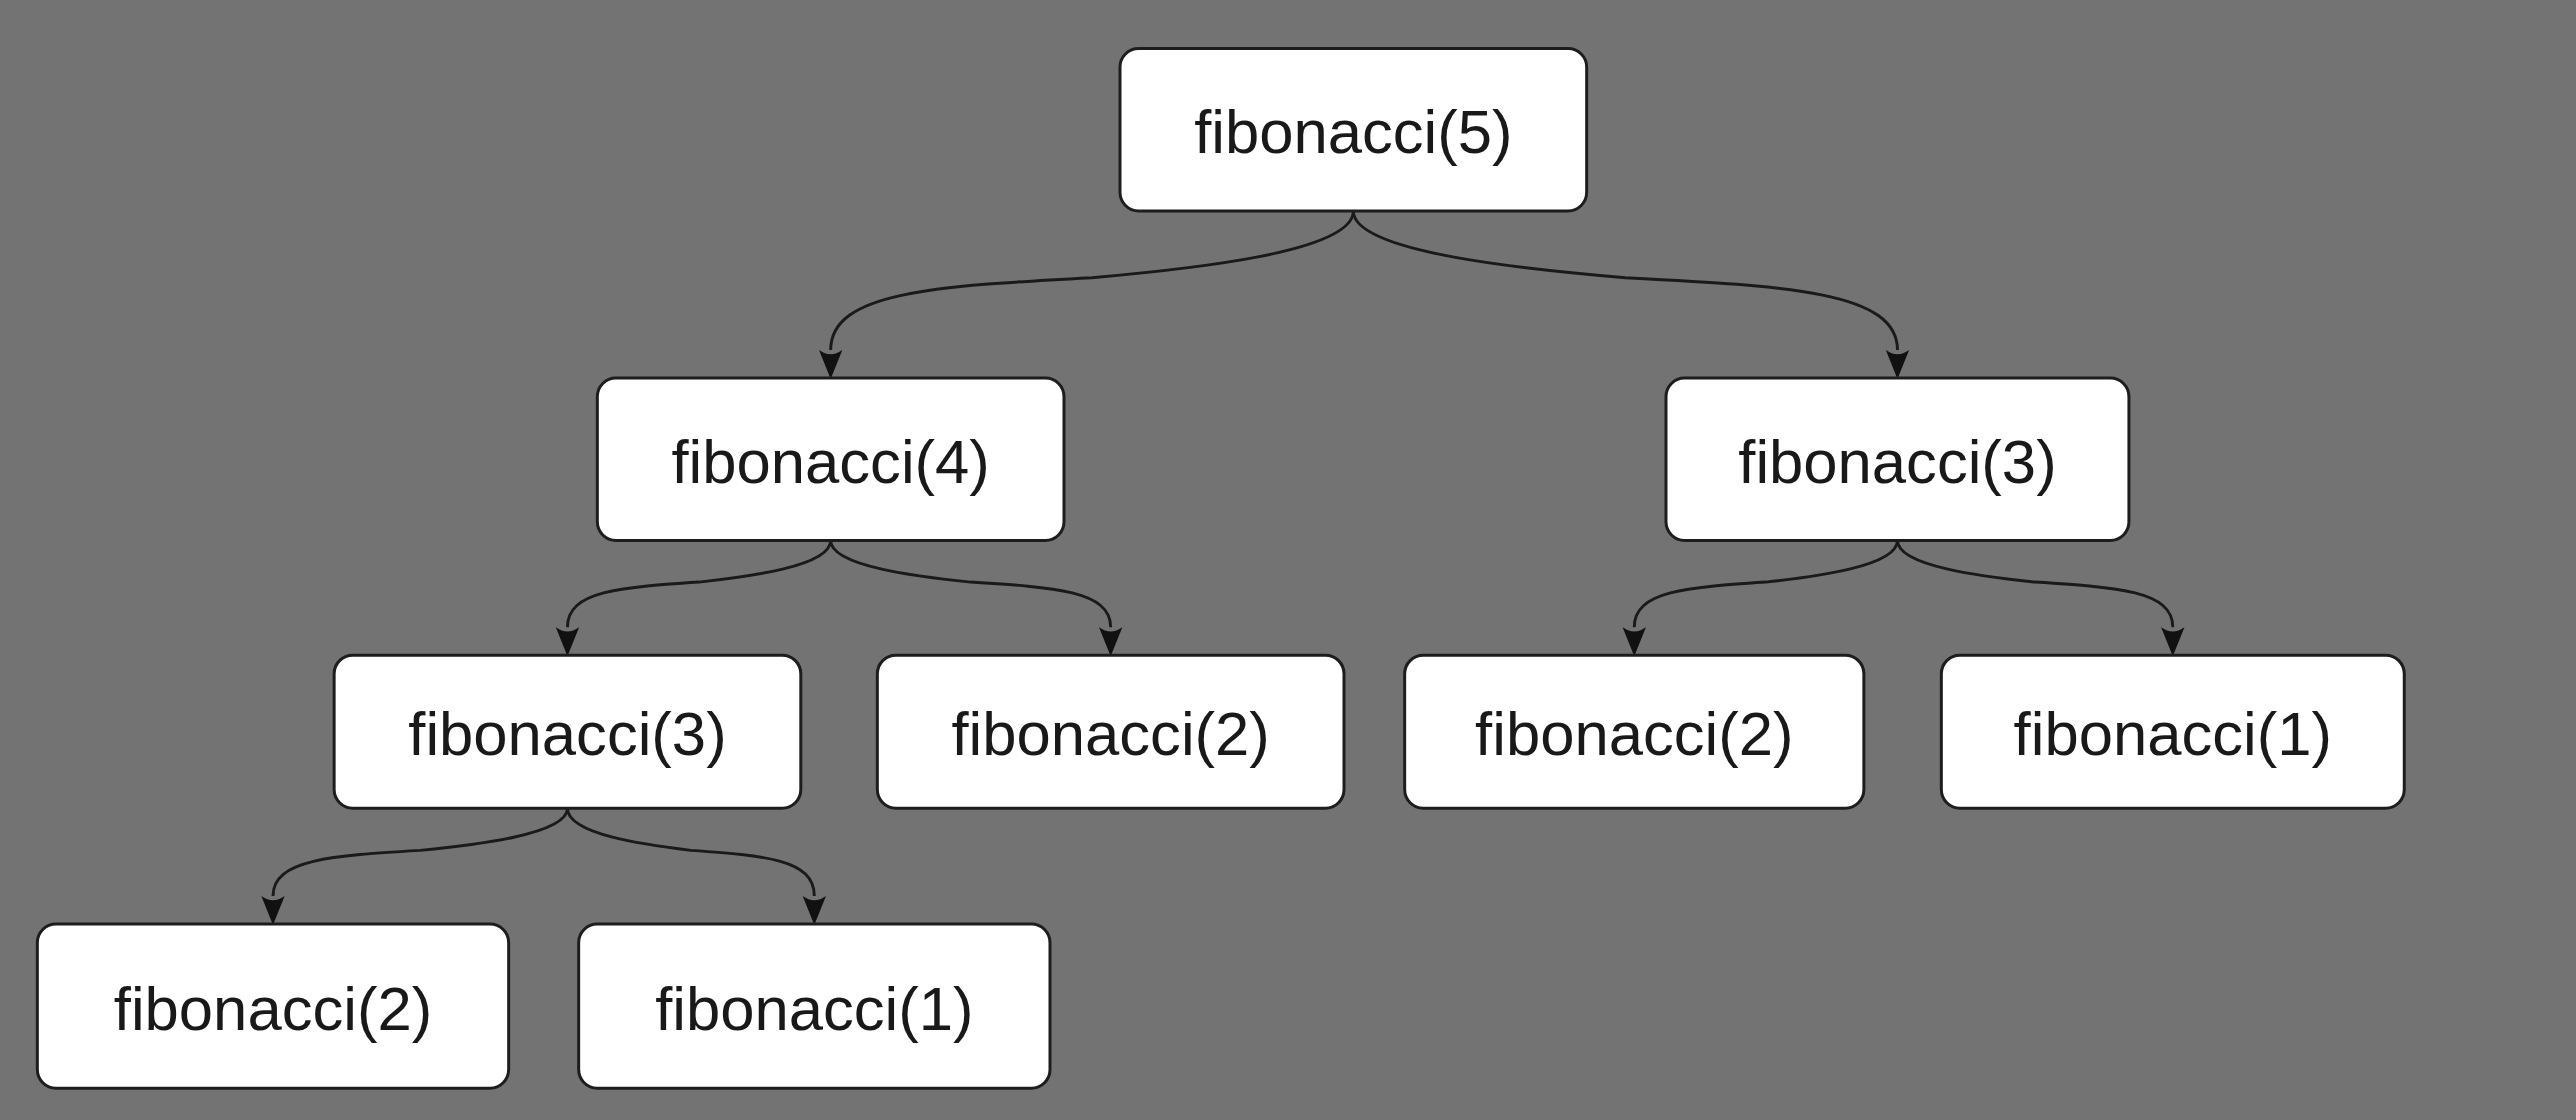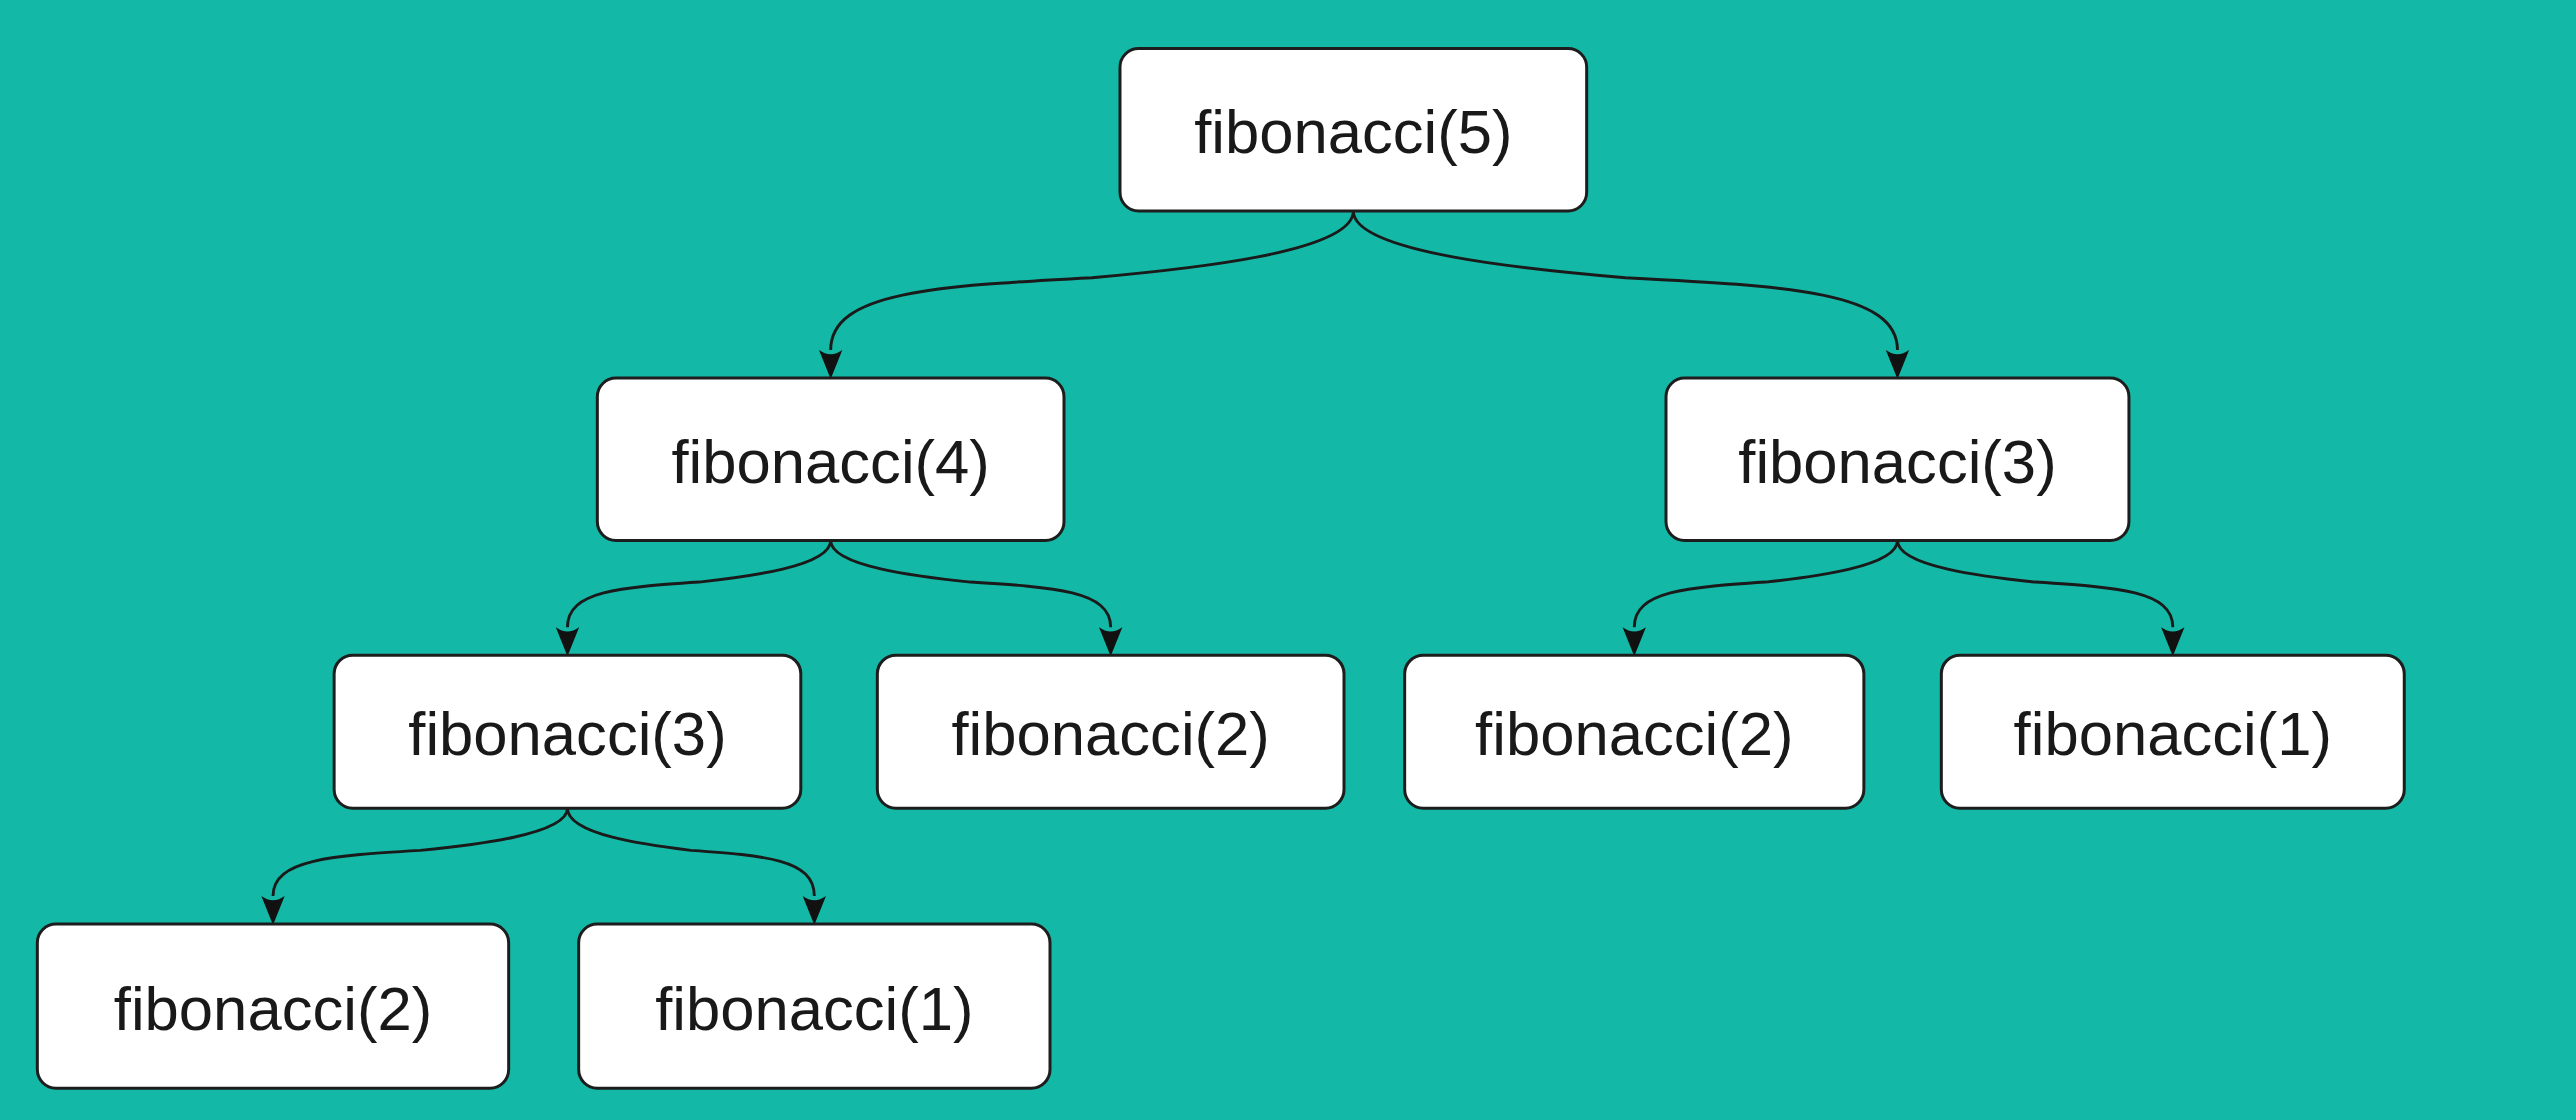--- a/index.html
+++ b/index.html
@@ -11,21 +11,21 @@
     width: 2576px;
     height: 1120px;
     background: #eeeeee;
     font-family: "Liberation Sans", "DejaVu Sans", sans-serif;
     overflow: hidden;
   }
   #diagram-root {
     position: relative;
     width: 2576px;
     height: 1120px;
-    background: #14b8a6;
+    background: #737373;
   }
   #graph-svg {
     position: absolute;
     left: 0;
     top: 0;
     width: 2576px;
     height: 1120px;
     display: block;
   }
   .node-rect {

